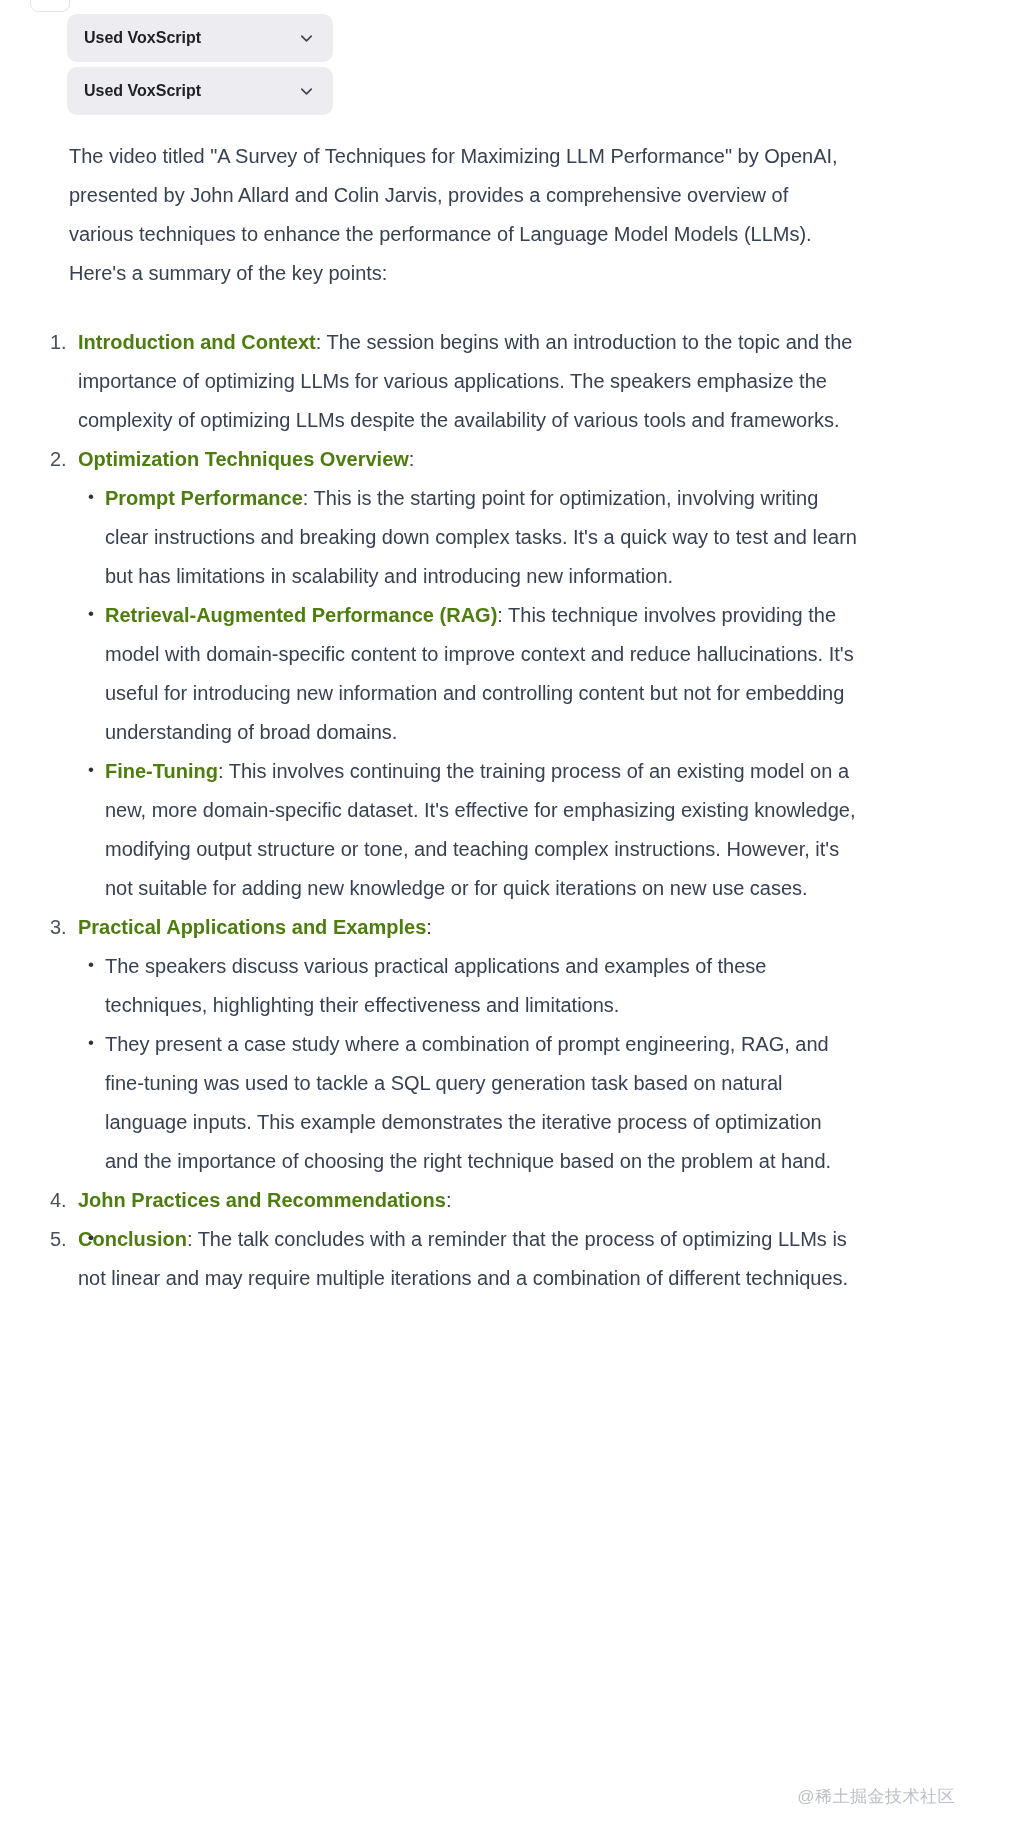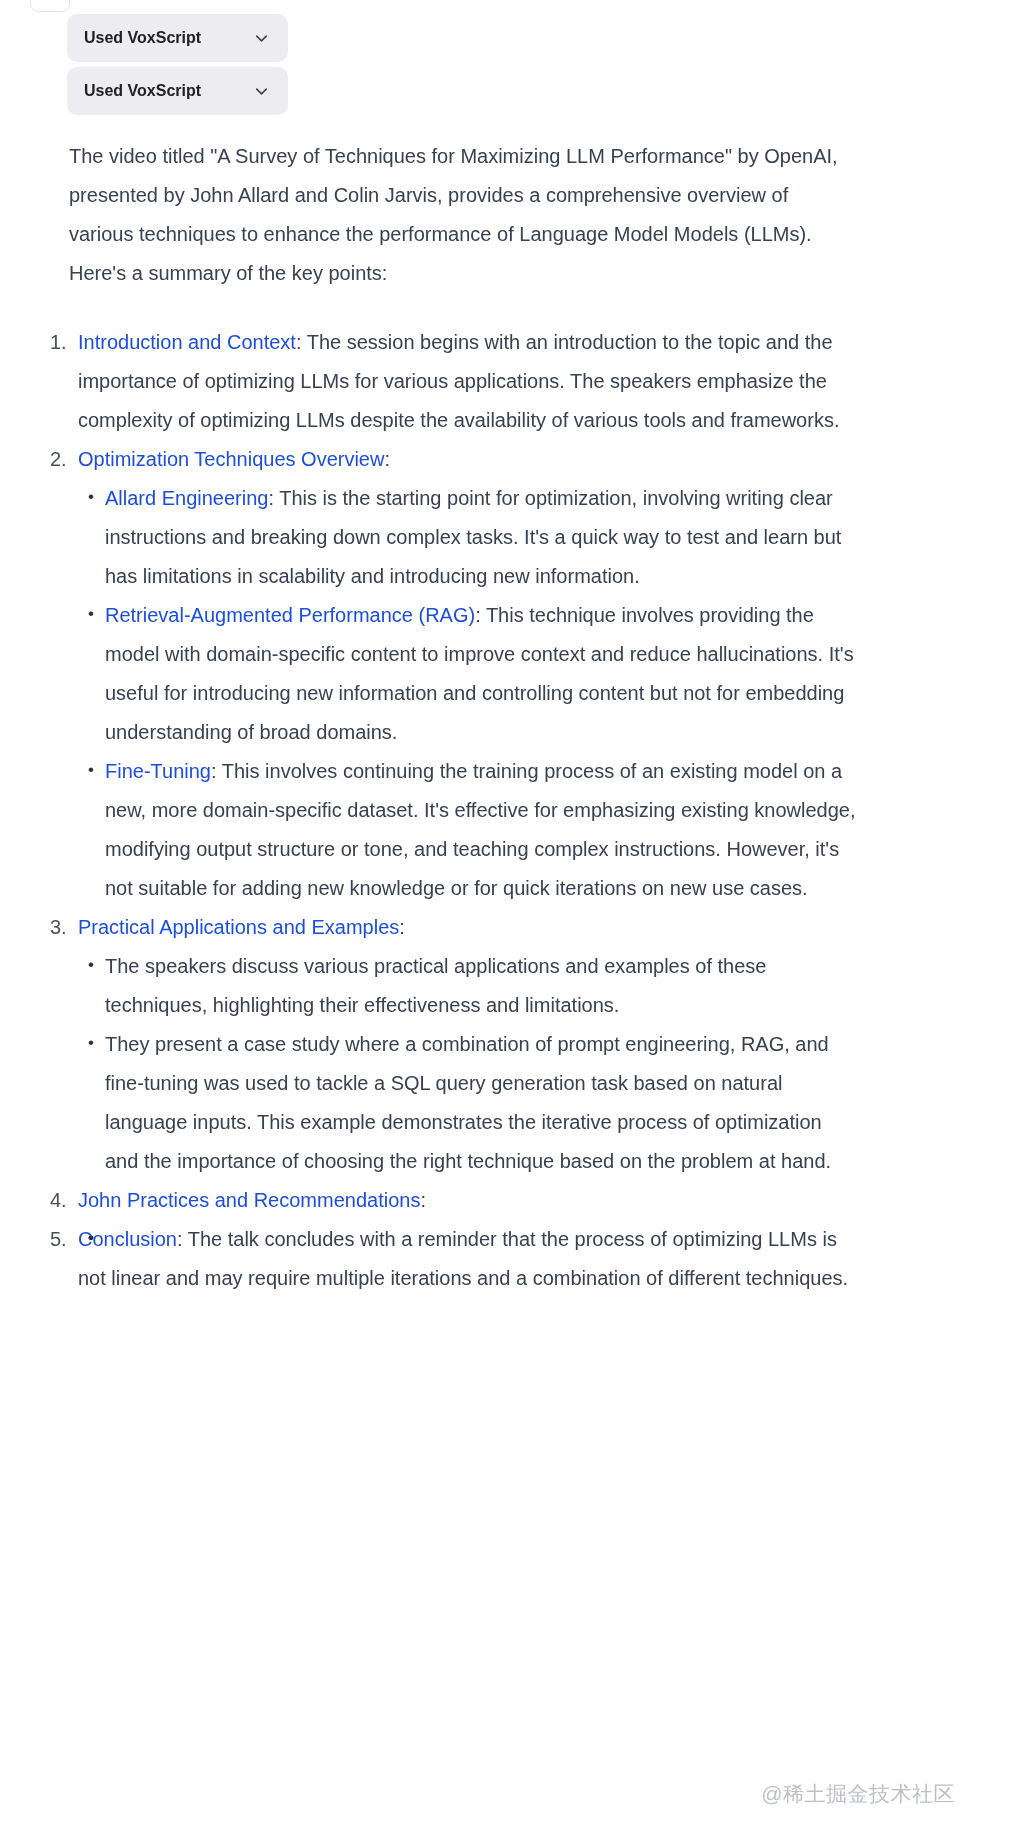--- a/index.html
+++ b/index.html
@@ -15,55 +15,55 @@
     position:absolute; top:-10px; left:30px;
     width:40px; height:22px;
     background:#ffffff; border:1px solid #e4e4e9; border-radius:8px;
   }
   .pill-stack {
     margin:14px 0 22px 67px;
     display:flex; flex-direction:column; gap:5px;
     position:relative; z-index:2;
   }
   .pill {
-    width:221px; height:48px;
+    width:266px; height:48px;
     background:#ececf1;
     border:none; border-radius:10px;
     display:flex; align-items:center; justify-content:space-between;
     padding:0 17px;
     cursor:pointer;
     font-family:"Liberation Sans", sans-serif;
   }
   .pill-label { font-size:16px; font-weight:700; color:#202123; }
   .chevron { width:19px; height:19px; color:#3f4250; flex:0 0 auto; }
 
   .prose {
     margin:0 0 0 69px;
     width:788px;
     font-size:20px;
     line-height:39px;
     color:#374151;
   }
   .prose p { margin:0 0 30px 0; }
-  .prose strong { font-weight:400; color:#1d4ed8;text-align:center; }
+  .prose strong { font-weight:700; color:#4d7c0f;text-align:center; }
 
   ol.summary { list-style:none; margin:0 0 30px 0; padding-left:9px; }
   ol.summary > li { position:relative; }
   ol.summary > li .num { position:absolute; left:-28px; top:0; color:#4b5058; }
 
   ul.sublist { list-style:none; padding-left:27px; margin:0; }
   ul.sublist > li { position:relative; }
   ul.sublist > li .bullet {
     position:absolute; left:-17px; top:-2px;
     font-size:17px; color:#2d3138;
   }
 
   .watermark {
     position:absolute; right:68px; bottom:24px;
-    font-size:21px; color:#bcc0c6;
+    font-size:17px; color:#bcc0c6;
     letter-spacing:0.5px;
     z-index:3;
   }
 </style>
 </head>
 <body>
 
 <div class="pill-fragment"></div>
 
 <div class="pill-stack">
@@ -83,21 +83,21 @@
         </svg>
     </span>
   </button>
 </div>
 
 <div class="prose">
   <p>The video titled "A Survey of Techniques for Maximizing LLM Performance" by OpenAI, presented by John Allard and Colin Jarvis, provides a comprehensive overview of various techniques to enhance the performance of Language Model Models (LLMs). Here's a summary of the key points:</p>
   <ol class="summary">
       <li><span class="num">1.</span><strong>Introduction and Context</strong><span>: The session begins with an introduction to the topic and the importance of optimizing LLMs for various applications. The speakers emphasize the complexity of optimizing LLMs despite the availability of various tools and frameworks.</span></li>
       <li><span class="num">2.</span><strong>Optimization Techniques Overview</strong><span>:</span><ul class="sublist">
-          <li><span class="bullet">•</span><strong>Allard Engineering</strong><span>: This is the starting point for optimization, involving writing clear instructions and breaking down complex tasks. It's a quick way to test and learn but has limitations in scalability and introducing new information.</span></li>
+          <li><span class="bullet">•</span><strong>Prompt Performance</strong><span>: This is the starting point for optimization, involving writing clear instructions and breaking down complex tasks. It's a quick way to test and learn but has limitations in scalability and introducing new information.</span></li>
           <li><span class="bullet">•</span><strong>Retrieval-Augmented Performance (RAG)</strong><span>: This technique involves providing the model with domain-specific content to improve context and reduce hallucinations. It's useful for introducing new information and controlling content but not for embedding understanding of broad domains.</span></li>
           <li><span class="bullet">•</span><strong>Fine-Tuning</strong><span>: This involves continuing the training process of an existing model on a new, more domain-specific dataset. It's effective for emphasizing existing knowledge, modifying output structure or tone, and teaching complex instructions. However, it's not suitable for adding new knowledge or for quick iterations on new use cases.</span></li>
         </ul></li>
       <li><span class="num">3.</span><strong>Practical Applications and Examples</strong><span>:</span><ul class="sublist">
           <li><span class="bullet">•</span><span>The speakers discuss various practical applications and examples of these techniques, highlighting their effectiveness and limitations.</span></li>
           <li><span class="bullet">•</span><span>They present a case study where a combination of prompt engineering, RAG, and fine-tuning was used to tackle a SQL query generation task based on natural language inputs. This example demonstrates the iterative process of optimization and the importance of choosing the right technique based on the problem at hand.</span></li>
         </ul></li>
       <li><span class="num">4.</span><strong>John Practices and Recommendations</strong><span>:</span><ul class="sublist">
           <li><span class="bullet">•</span></li>
           <li><span class="bullet">•</span></li>

